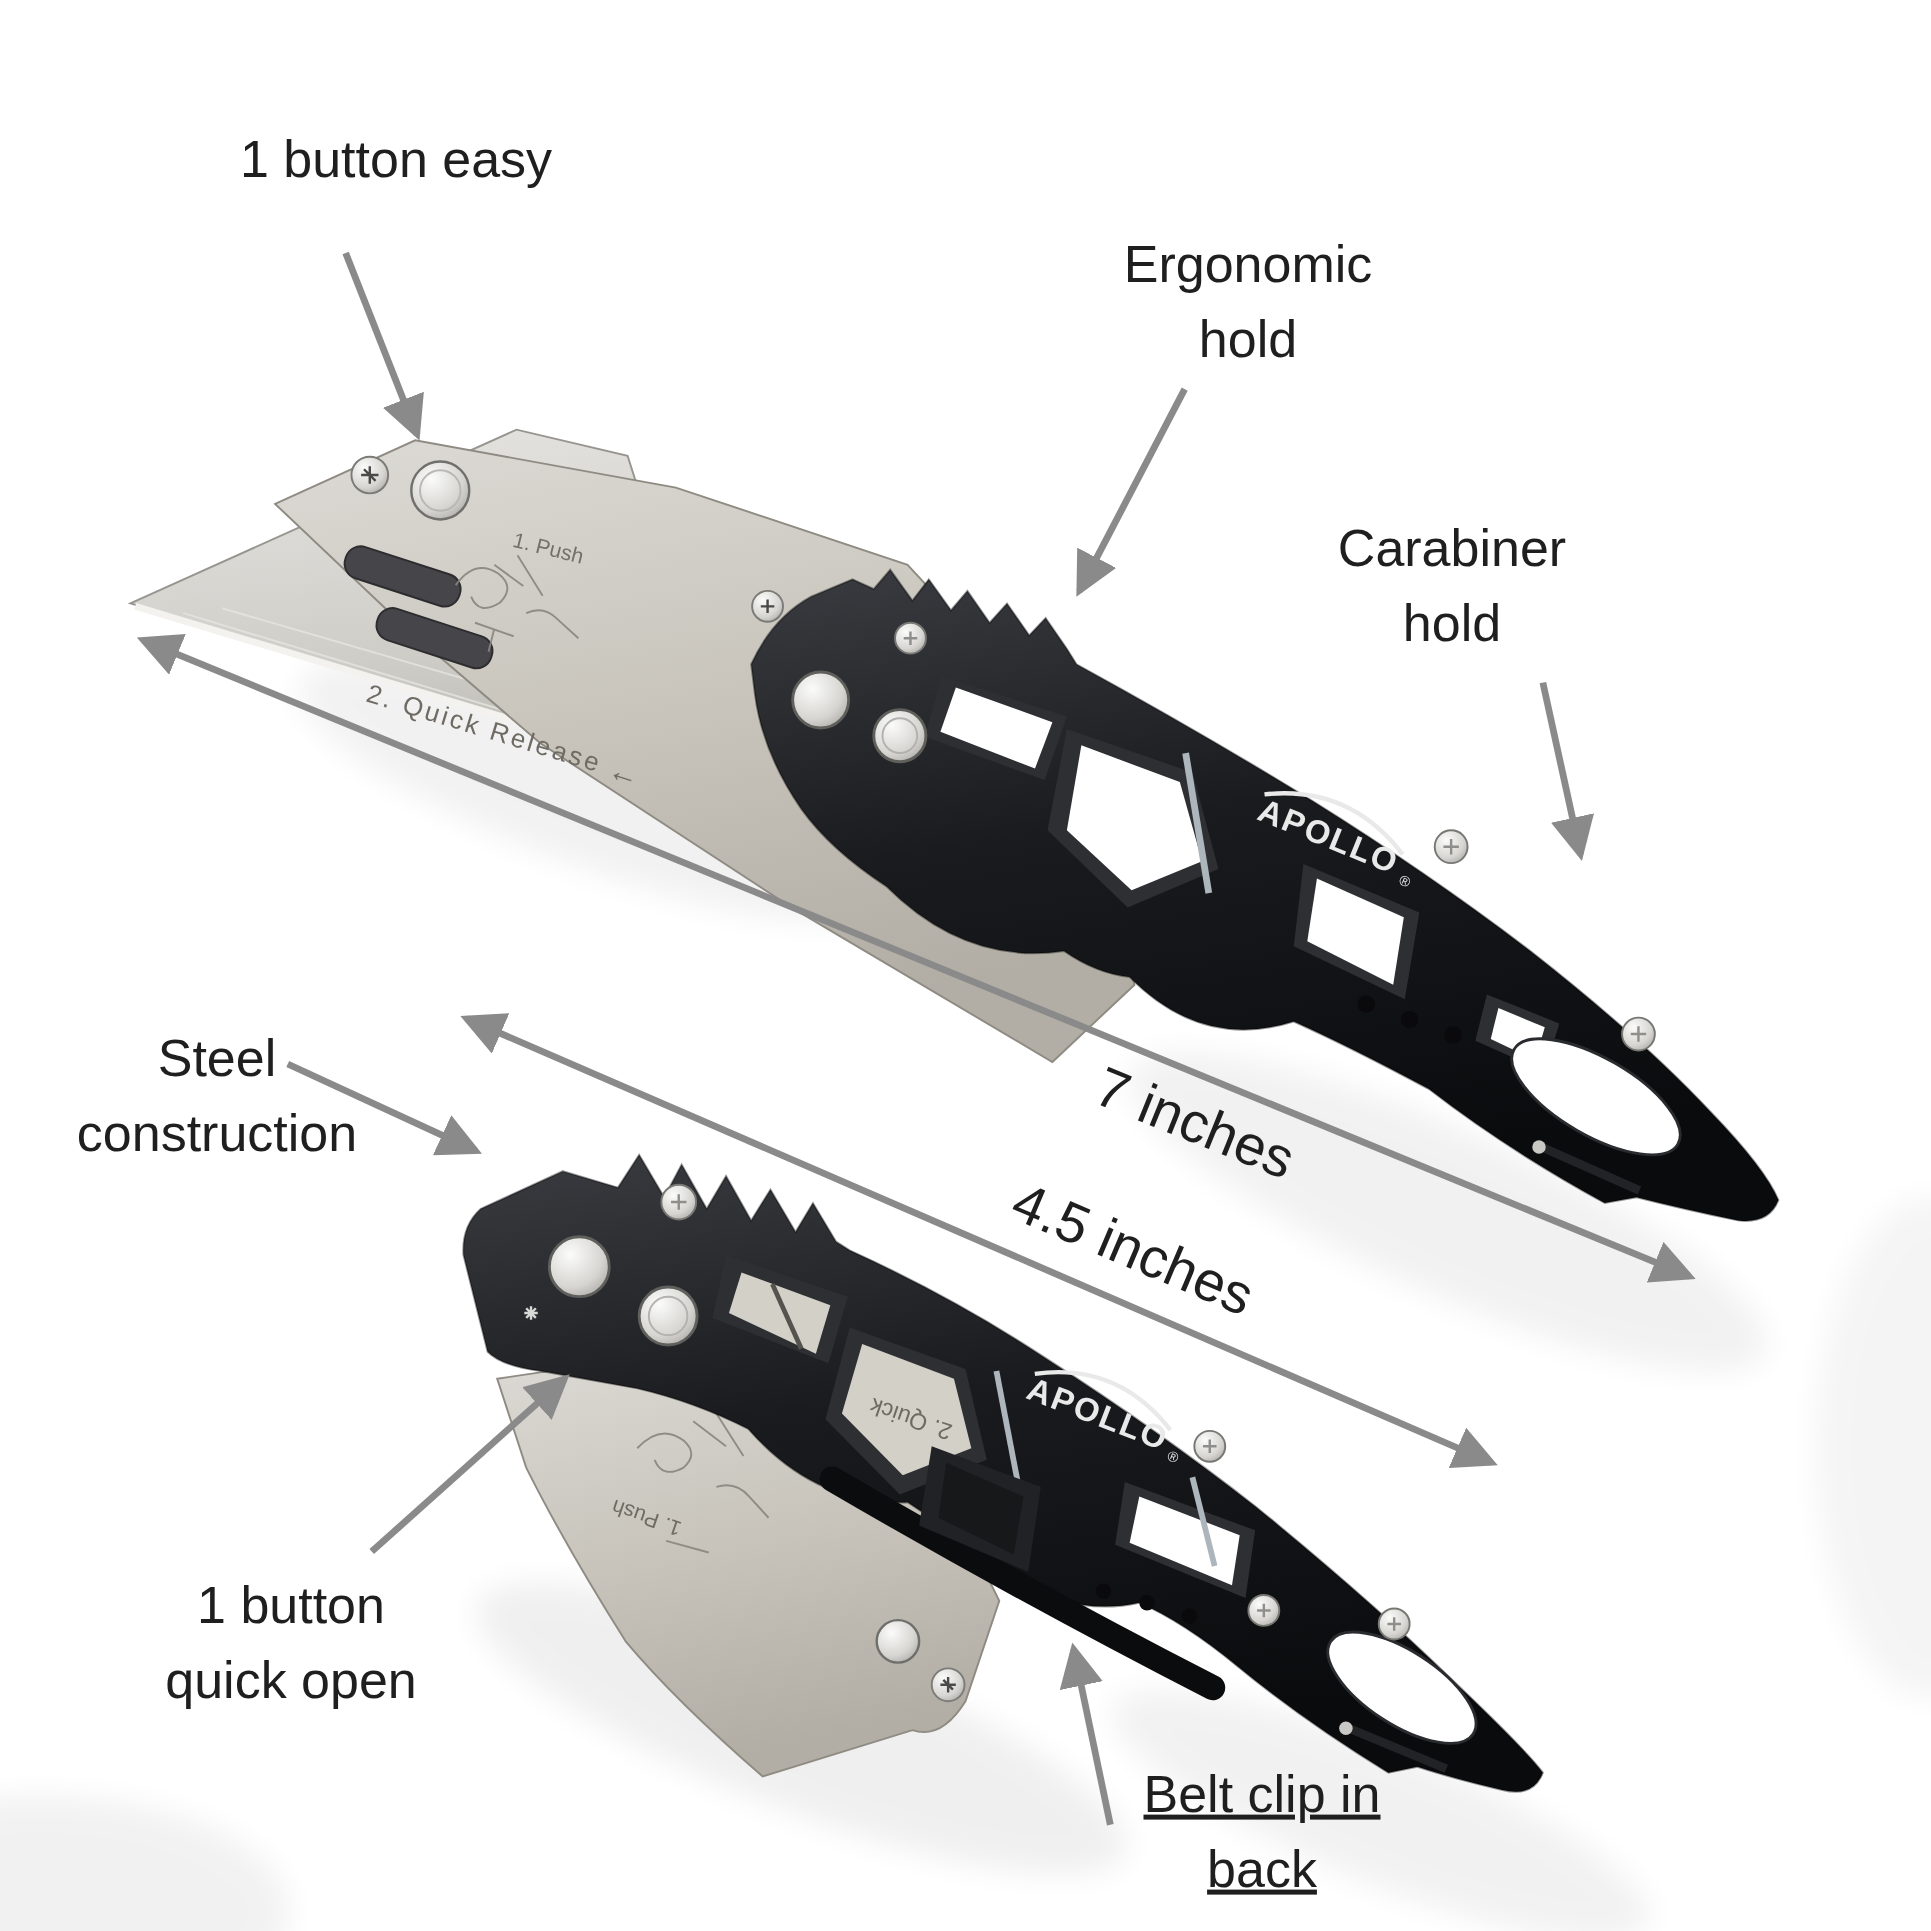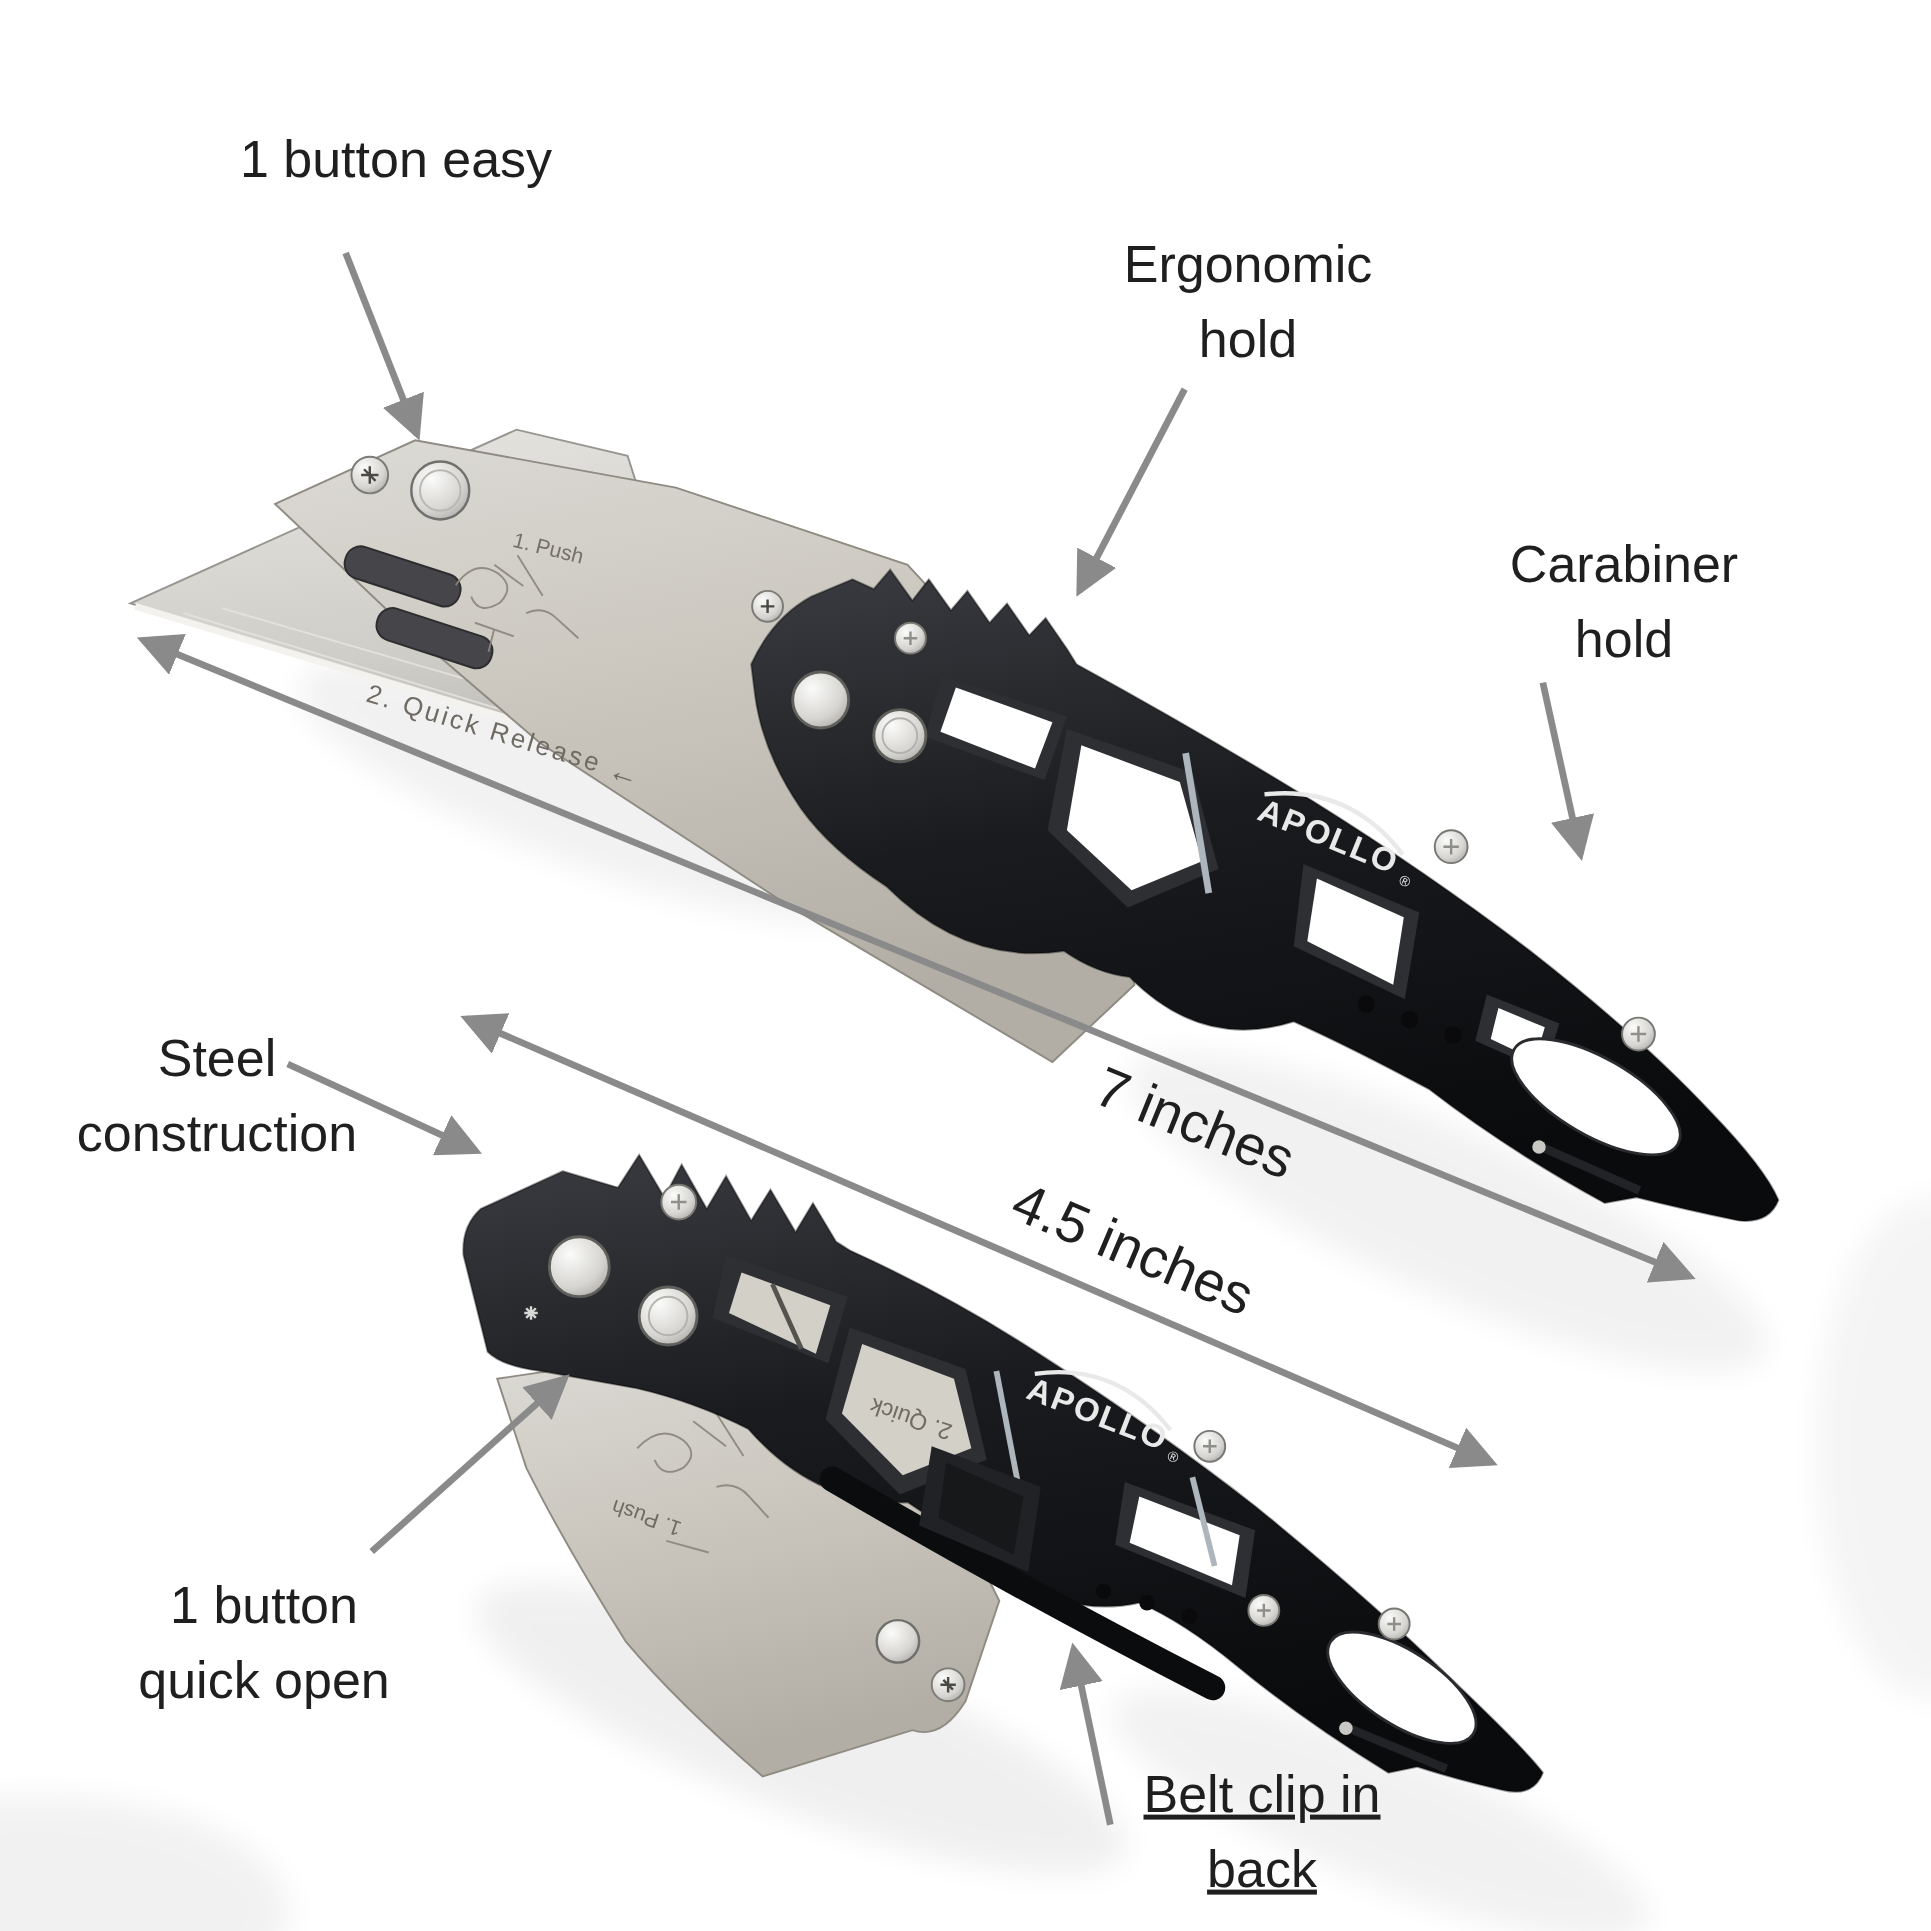--- a/index.html
+++ b/index.html
@@ -6,23 +6,23 @@
   .stage{position:relative;width:1931px;height:1931px;background:#ffffff;overflow:hidden;
          font-family:"Liberation Sans", sans-serif;}
   .stage svg{position:absolute;left:0;top:0;}
   .callout{position:absolute;transform:translate(-50%,-50%);text-align:center;
            font:400 52px/1.45 "Liberation Sans",sans-serif;color:#1f1f1f;white-space:nowrap;}
   .measure{position:absolute;font:400 56px/1 "Liberation Sans",sans-serif;color:#1f1f1f;white-space:nowrap;}
   .m7{left:1195px;top:1123px;transform:translate(-50%,-50%) rotate(22deg);}
   .m45{left:1133px;top:1249px;transform:translate(-50%,-50%) rotate(23deg);}
   .lc-blade{left:396px;top:160px;text-align:center;}
   .lc-ergo{left:1248px;top:302px;}
-  .lc-cara{left:1624px;top:586px;margin-top:16px;}
+  .lc-cara{left:1452px;top:586px;}
   .lc-steel{left:182px;top:1096px;margin-left:35px;}
-  .lc-open{left:264px;top:1643px;}
+  .lc-open{left:291px;top:1643px;}
   .lc-belt{left:1262px;top:1832px;text-decoration:underline;}
 </style>
 </head>
 <body>
 
 <div class="stage">
 
 <svg width="1931" height="1931" viewBox="0 0 2000 2000">
   <defs>
     <marker id="ah" viewBox="0 0 10 10" refX="8.5" refY="5" markerWidth="6.5" markerHeight="6.5" orient="auto-start-reverse">

